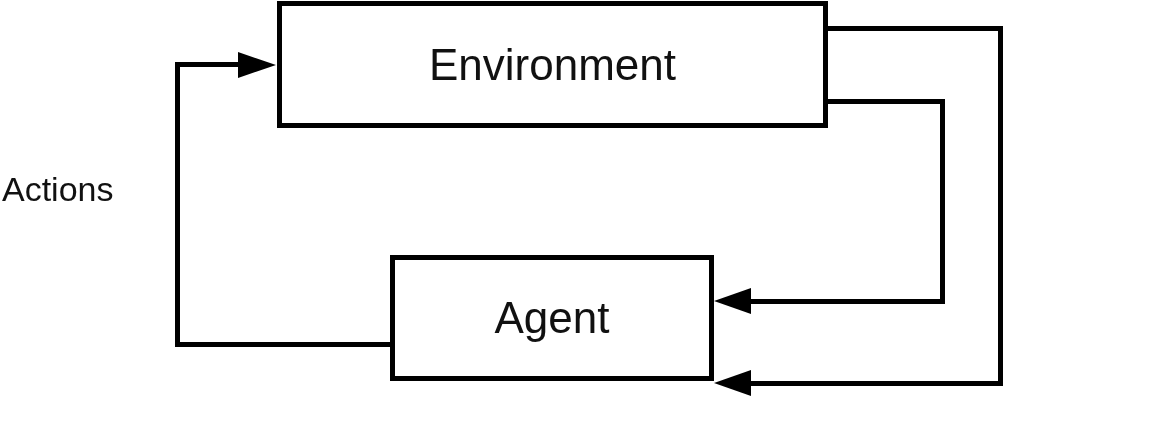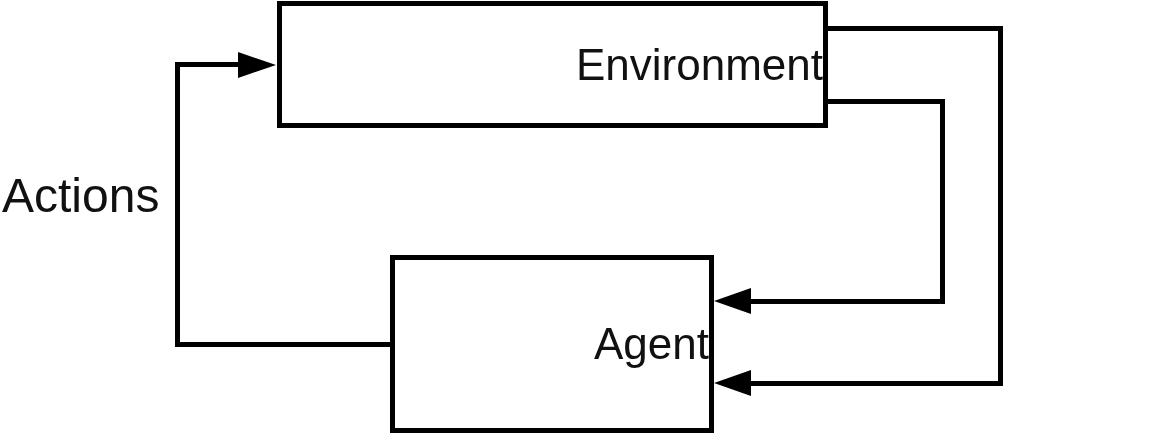--- a/index.html
+++ b/index.html
@@ -17,31 +17,31 @@
     --line: #000000;
     --text: #111111;
   }
   .node-box {
     position: absolute;
     box-sizing: border-box;
     border: 5px solid var(--line);
     background: #ffffff;
     display: flex;
     align-items: center;
-    justify-content: flex-end;
+    justify-content: center;
   }
   .node-label {
     font-size: 44px;
     color: var(--text);
     line-height: 1;
     white-space: nowrap;
   }
   .edge-label {
     position: absolute;
-    font-size: 48px;
+    font-size: 34px;
     color: var(--text);
     line-height: 1;
     white-space: nowrap;
   }
   .line {
     position: absolute;
     background: var(--line);
   }
   .arrowhead {
     position: absolute;
@@ -55,21 +55,21 @@
   }
   .arrow-left {
     border-top: 13px solid transparent;
     border-bottom: 13px solid transparent;
     border-right: 37px solid var(--line);
   }
 
   
   #env-box    { left: 277px; top: 1px;   width: 551px; height: 127px; }
   
-  #agent-box  { left: 390px; top: 255px; width: 324px; height: 178px; }
+  #agent-box  { left: 390px; top: 255px; width: 324px; height: 126px; }
 
   
   #actions-h-top    { left: 175px; top: 62px;  width: 68px;  height: 5px; }
   #actions-arrow    { left: 238px; top: 52px; }
   #actions-v        { left: 175px; top: 62px;  width: 5px;   height: 285px; }
   #actions-h-bottom { left: 175px; top: 342px; width: 215px; height: 5px; }
 
   
   #reward-h-top    { left: 826px; top: 99px;  width: 119px; height: 5px; }
   #reward-v        { left: 940px; top: 99px;  width: 5px;   height: 205px; }

